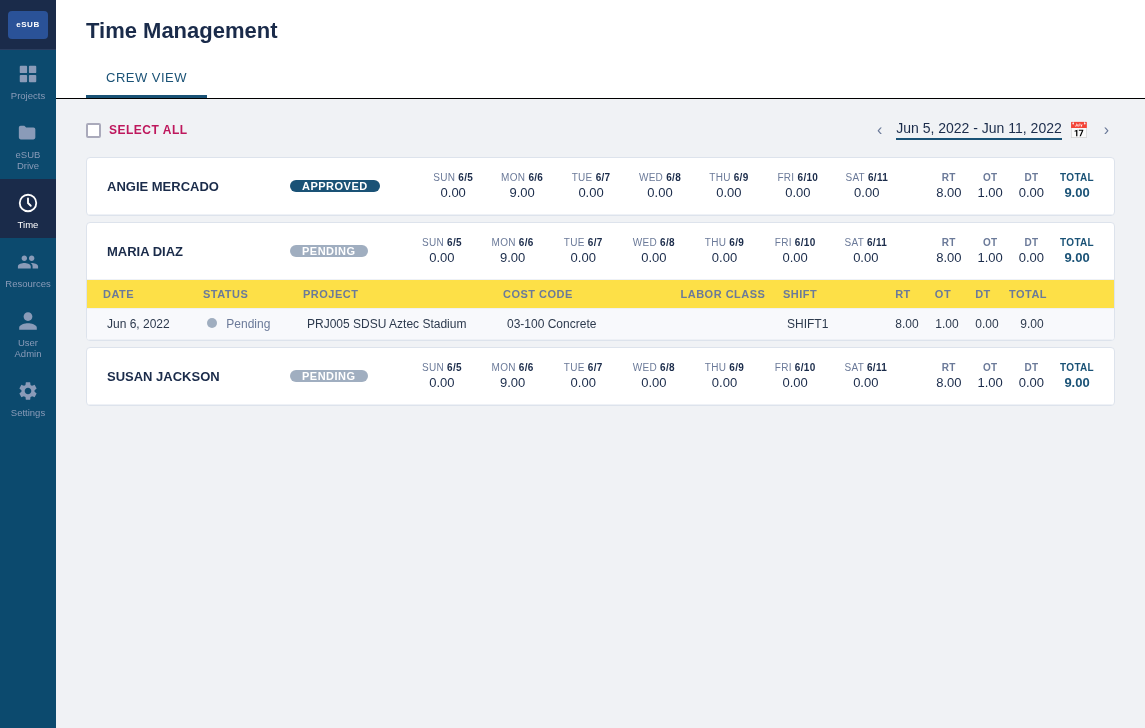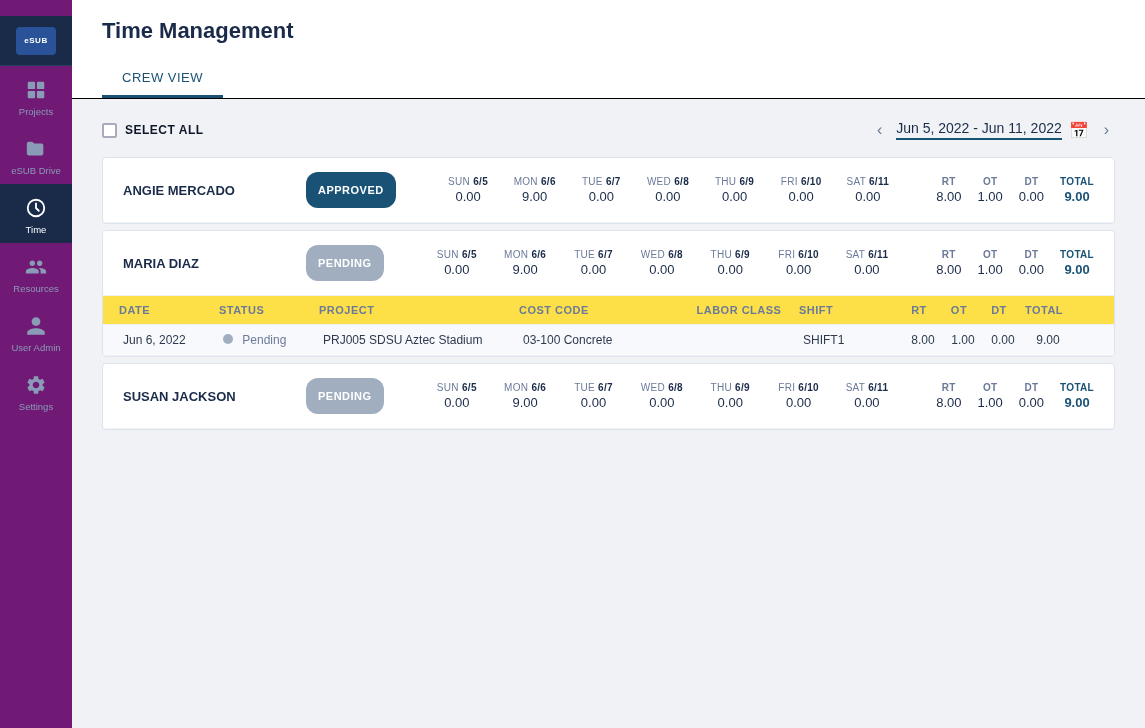--- a/index.html
+++ b/index.html
@@ -1,25 +1,25 @@
 <!DOCTYPE html>
 <html><head>
   <meta charset="utf-8">
   <style>
     * { box-sizing: border-box; margin: 0; padding: 0; }
     body { font-family: -apple-system, BlinkMacSystemFont, 'Segoe UI', Arial, sans-serif; background: #f0f2f5; display: flex; height: 728px; overflow: hidden; }
 
     
     .sidebar {
-      width: 72px;
-      background: #701a75;
+      width: 56px;
+      background: #0c4a6e;
       display: flex;
       flex-direction: column;
       align-items: center;
-      padding-top: 16px;
+      padding-top: 0;
       flex-shrink: 0;
     }
     .sidebar-logo {
       width: 72px;
       height: 50px;
       background: #1a2b4a;
       display: flex;
       align-items: center;
       justify-content: center;
       border-bottom: 1px solid #2a3d5e;
@@ -125,21 +125,21 @@
       width: 15px;
       height: 15px;
       border: 2px solid #aab;
       border-radius: 2px;
       background: #fff;
       cursor: pointer;
     }
     .select-all-label {
       font-size: 12px;
       font-weight: 600;
-      color: #0f172a;
+      color: #be185d;
       letter-spacing: 0.5px;
       text-transform: uppercase;
     }
     .date-nav {
       display: flex;
       align-items: center;
       gap: 8px;
       margin-left: auto;
     }
     .nav-arrow {
@@ -181,21 +181,21 @@
       gap: 23px;
     }
     .employee-name {
       font-size: 13px;
       font-weight: 700;
       color: #1a2b4a;
       width: 160px;
       flex-shrink: 0;
     }
     .status-badge {
-      padding: 12px 12px;
+      padding: 0 12px;
       border-radius: 12px;
       font-size: 11px;
       font-weight: 600;
       letter-spacing: 0.5px;
       margin-right: 16px;
       flex-shrink: 0;
     }
     .badge-approved {
       background: #1a5276;
       color: #fff;

